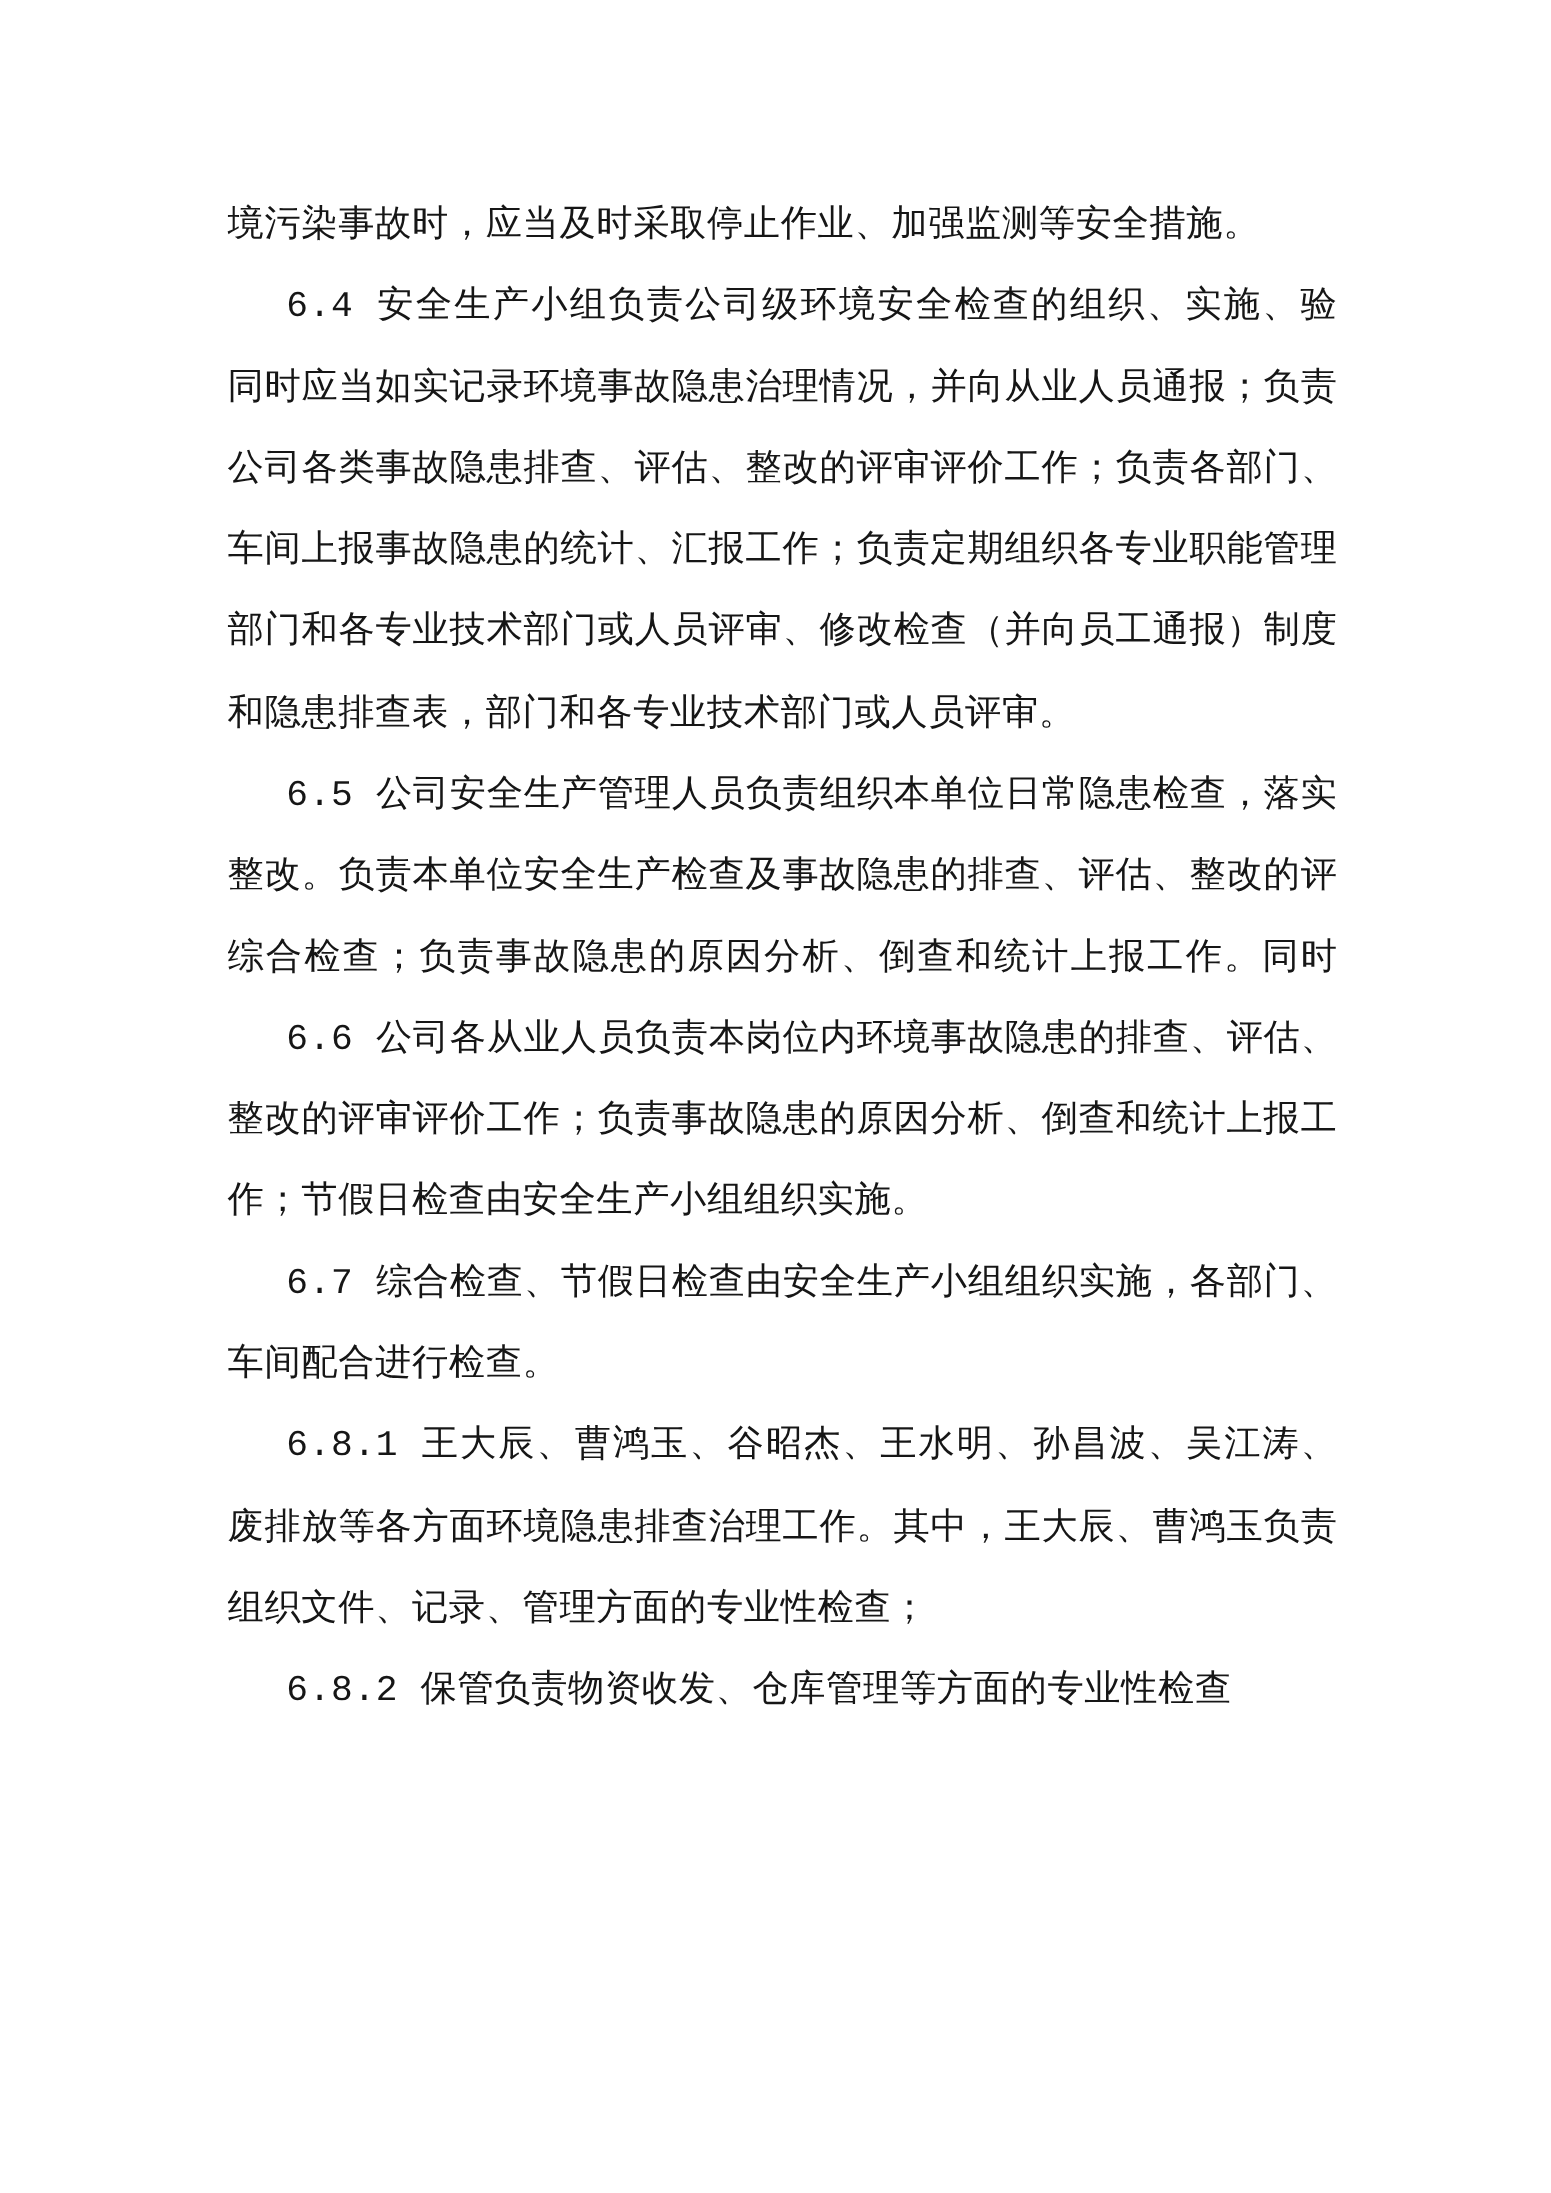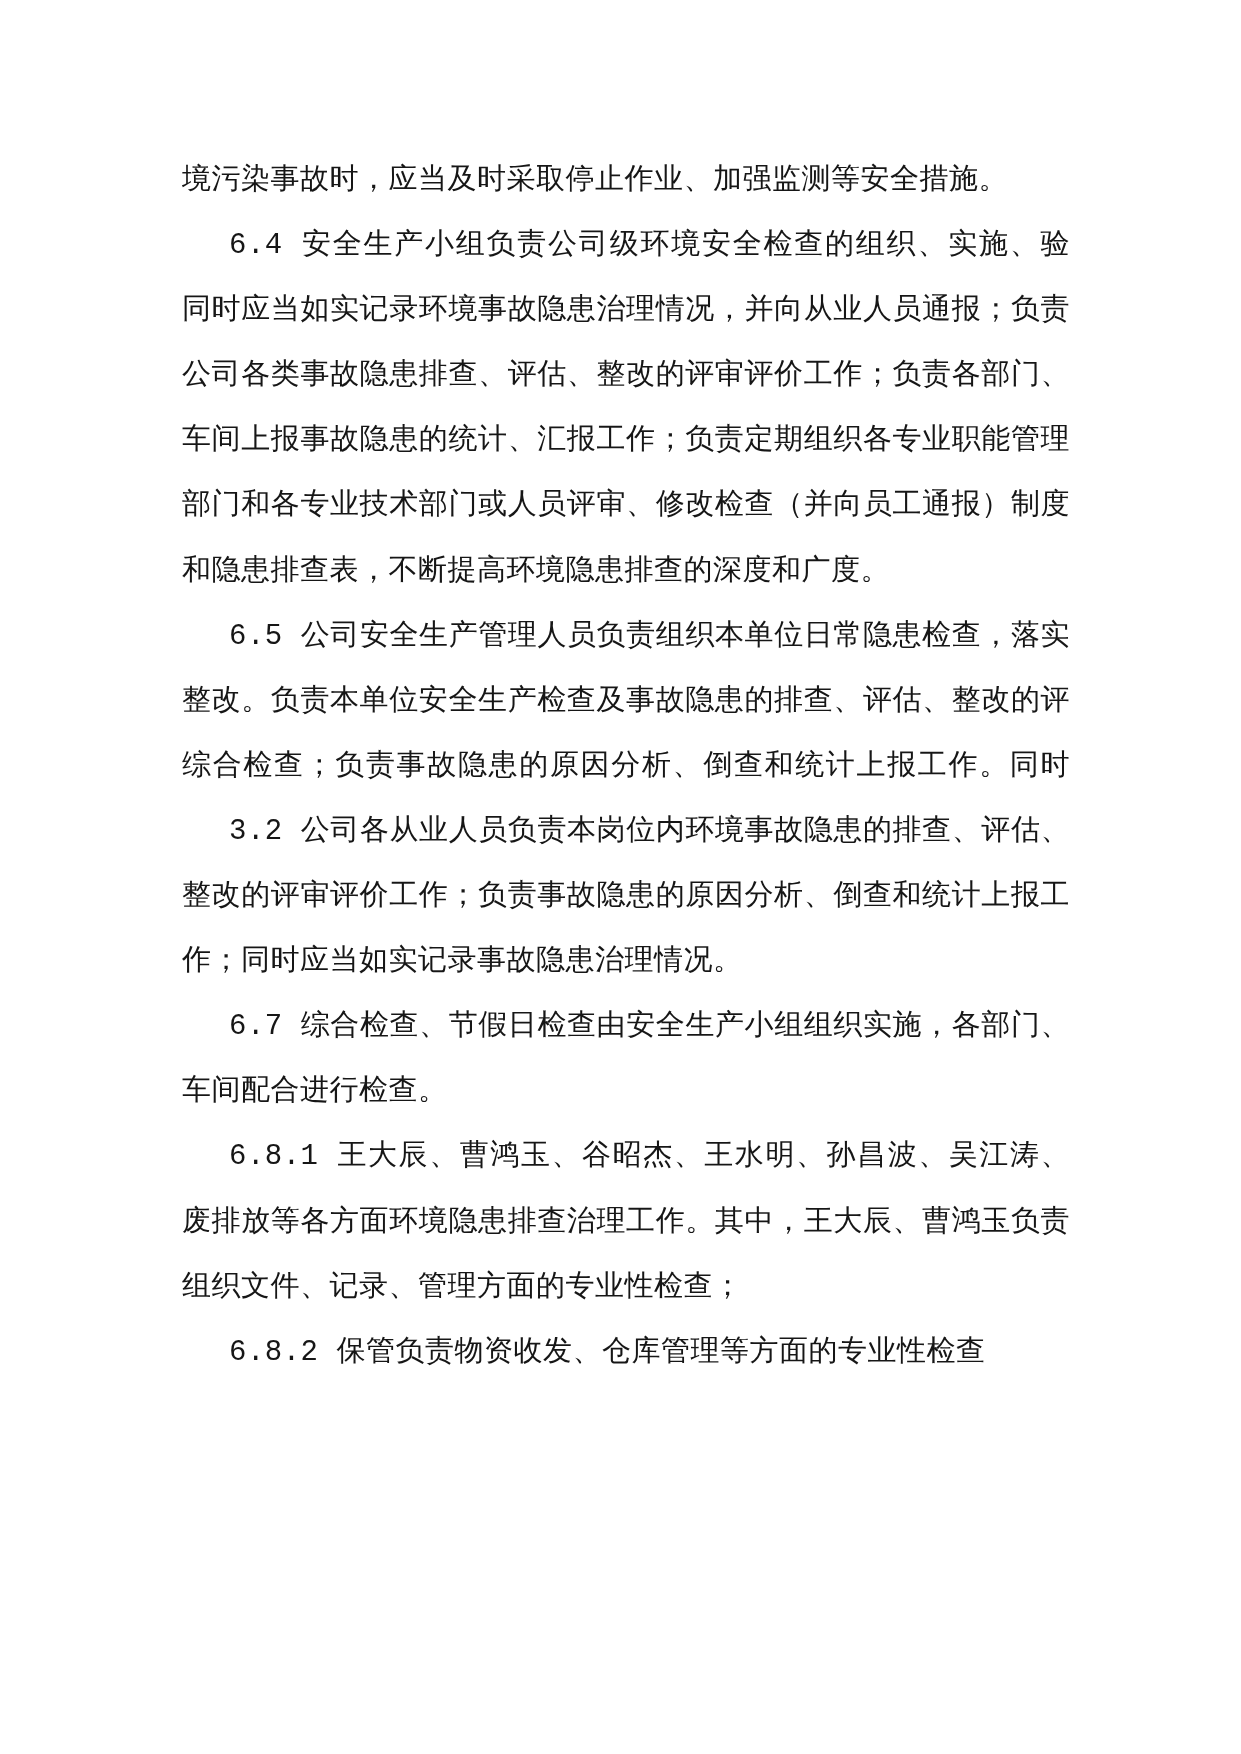--- a/index.html
+++ b/index.html
@@ -44,27 +44,27 @@
 <body>
 
 <div class="page">
   <div class="content">
       <div class="line">境污染事故时，应当及时采取停止作业、加强监测等安全措施。</div>
       <div class="line indent full">6.4 安全生产小组负责公司级环境安全检查的组织、实施、验证，</div>
       <div class="line full">同时应当如实记录环境事故隐患治理情况，并向从业人员通报；负责</div>
       <div class="line full">公司各类事故隐患排查、评估、整改的评审评价工作；负责各部门、</div>
       <div class="line full">车间上报事故隐患的统计、汇报工作；负责定期组织各专业职能管理</div>
       <div class="line full">部门和各专业技术部门或人员评审、修改检查（并向员工通报）制度</div>
-      <div class="line">和隐患排查表，不断提高环境隐患排查的深度和广度。</div>
+      <div class="line">和隐患排查表，部门和各专业技术部门或人员评审。</div>
       <div class="line indent full">6.5 公司安全生产管理人员负责组织本单位日常隐患检查，落实</div>
       <div class="line full">整改。负责本单位安全生产检查及事故隐患的排查、评估、整改的评</div>
       <div class="line full">综合检查；负责事故隐患的原因分析、倒查和统计上报工作。同时</div>
-      <div class="line indent full">3.2 公司各从业人员负责本岗位内环境事故隐患的排查、评估、</div>
+      <div class="line indent full">6.6 公司各从业人员负责本岗位内环境事故隐患的排查、评估、</div>
       <div class="line full">整改的评审评价工作；负责事故隐患的原因分析、倒查和统计上报工</div>
-      <div class="line">作；同时应当如实记录事故隐患治理情况。</div>
+      <div class="line">作；节假日检查由安全生产小组组织实施。</div>
       <div class="line indent full">6.7 综合检查、节假日检查由安全生产小组组织实施，各部门、</div>
       <div class="line">车间配合进行检查。</div>
       <div class="line indent full">6.8.1 王大辰、曹鸿玉、谷昭杰、王水明、孙昌波、吴江涛、孙</div>
       <div class="line full">废排放等各方面环境隐患排查治理工作。其中，王大辰、曹鸿玉负责</div>
       <div class="line">组织文件、记录、管理方面的专业性检查；</div>
       <div class="line indent">6.8.2 保管负责物资收发、仓库管理等方面的专业性检查</div>
     </div>
 </div>
 
 </body></html>

